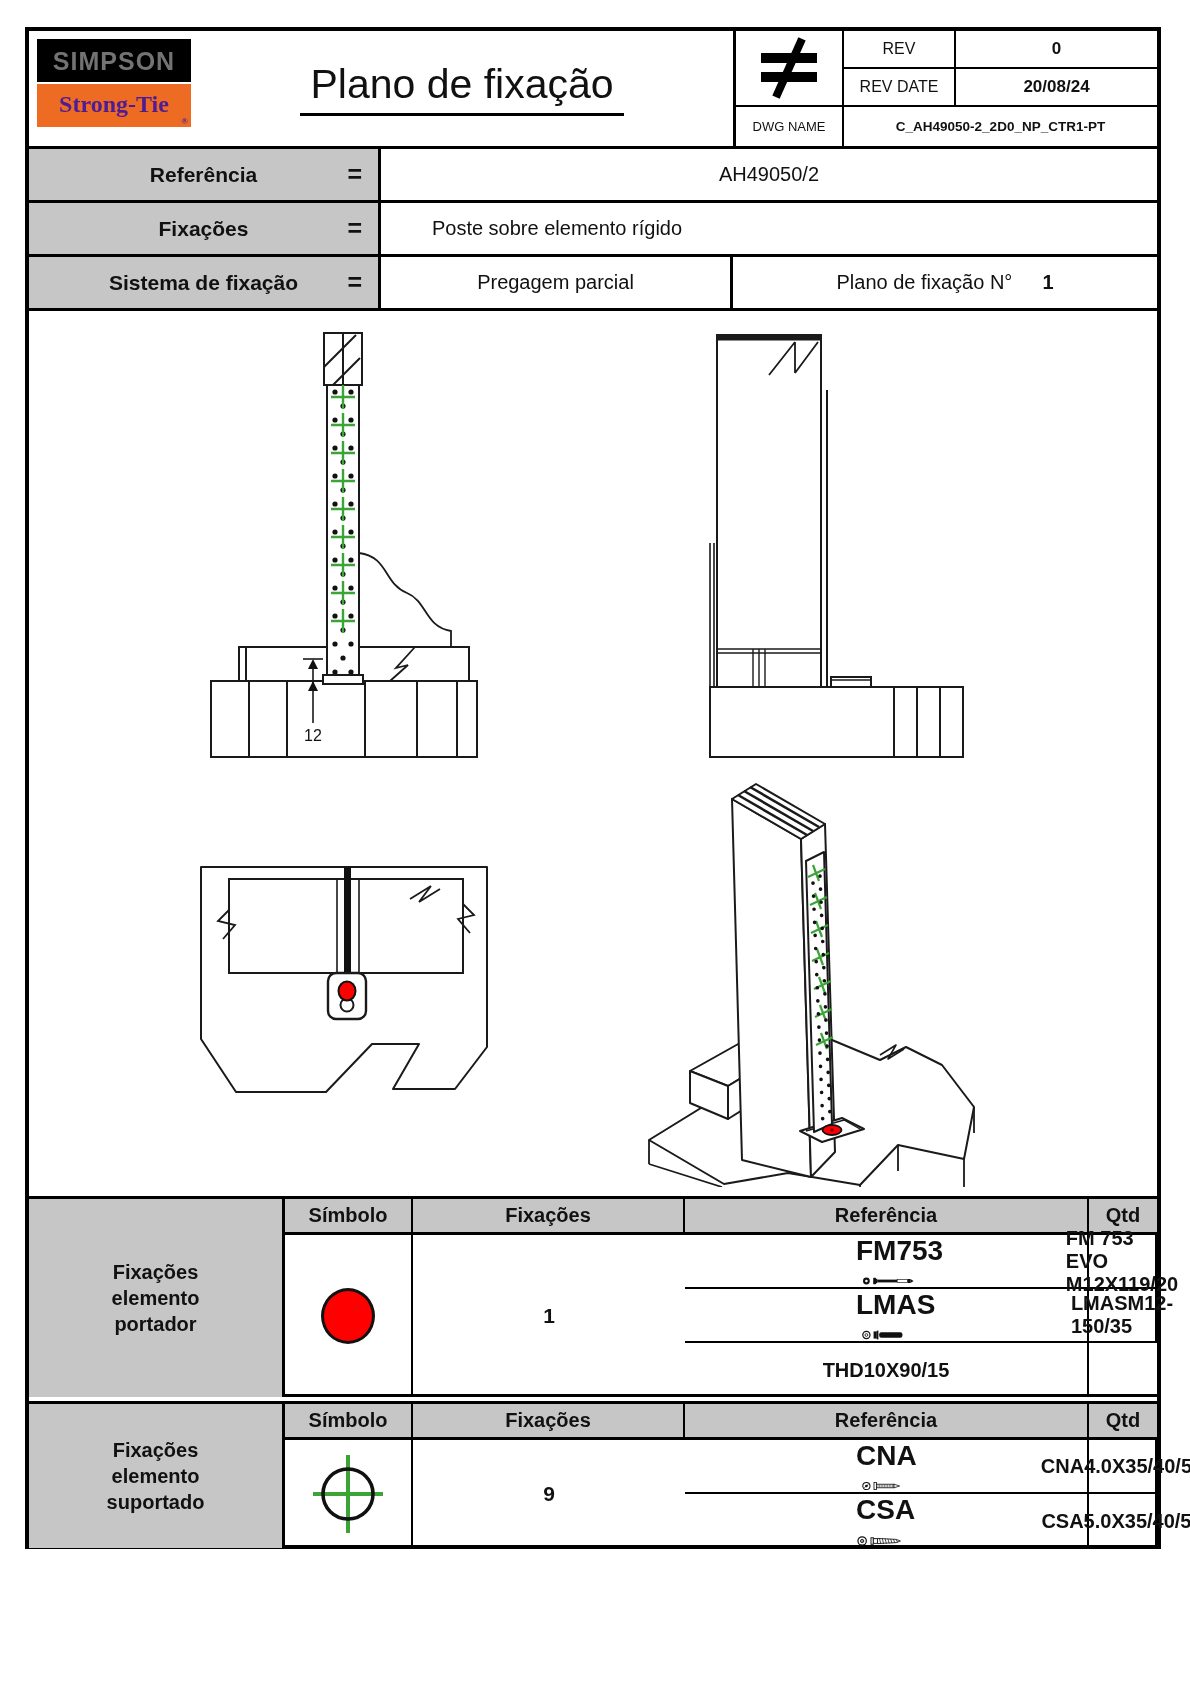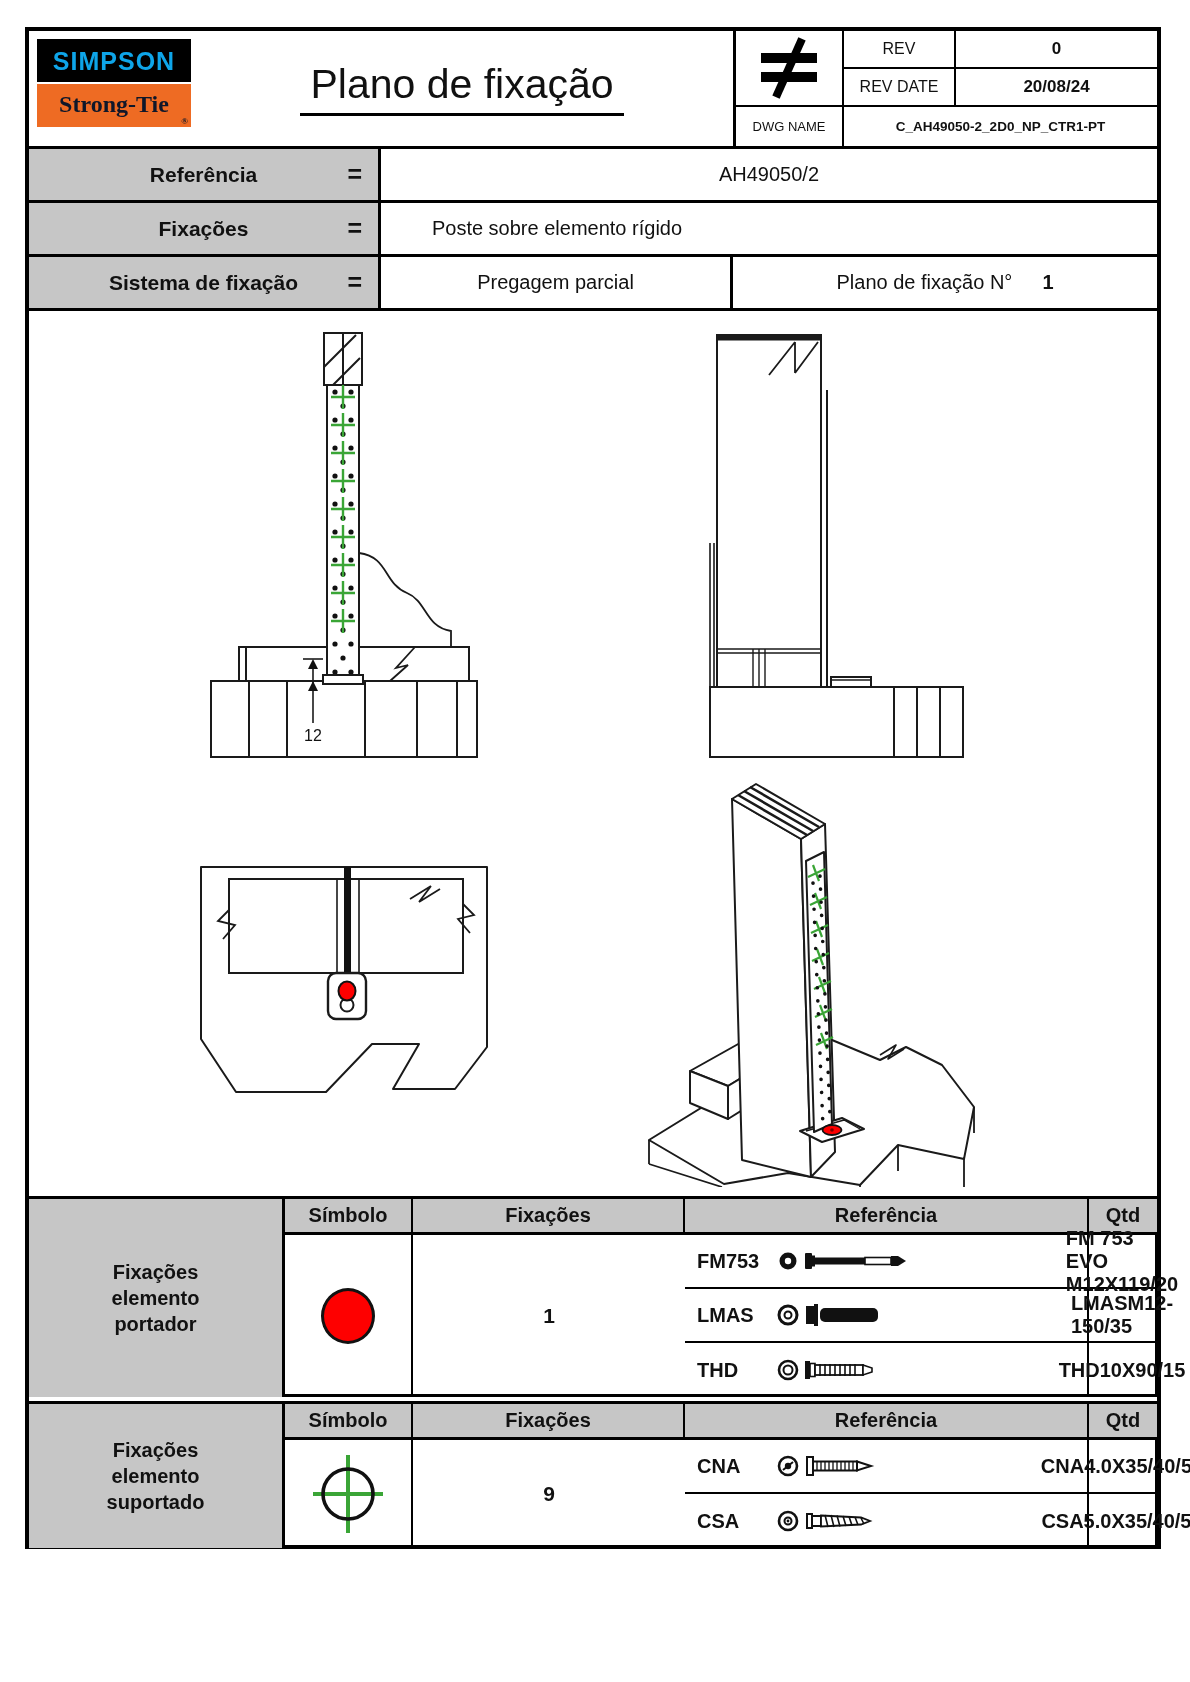--- a/index.html
+++ b/index.html
@@ -10,25 +10,25 @@
   .page { position: relative; width: 1190px; height: 1682px; background: #fff; overflow: hidden; }
   .frame {
     position: absolute; left: 25px; top: 27px; width: 1136px; height: 1522px;
     border: 4px solid #000; background: #fff; display: flex; flex-direction: column;
   }
 
   
   .header { height: 118px; min-height: 118px; border-bottom: 3px solid #000; display: flex; }
   .logo-block { width: 162px; min-width: 162px; padding: 8px 0 0 8px; }
   .logo-black {
-    background: #000; color: #0ea5e9; font-weight: bold; font-size: 25px;
+    background: #000; color: #737373; font-weight: bold; font-size: 25px;
     letter-spacing: 1px; text-align: center; padding: 8px 6px 6px;
   }
   .logo-orange {
-    background: #ee6b23; color: #0f172a; font-family: "Liberation Serif", serif;
+    background: #ee6b23; color: #4c1d95; font-family: "Liberation Serif", serif;
     font-weight: bold; font-size: 24px; text-align: center; padding: 7px 0 9px;
     margin-top: 2px; position: relative;
   }
   .logo-reg { position: absolute; right: 3px; bottom: 1px; font-size: 9px; }
   .title-wrap { flex: 1; display: flex; align-items: center; justify-content: center; border-radius: 31px; }
   .title { font-size: 41px; border-bottom: 3px solid #000; padding: 0 10px 5px; white-space: nowrap; }
 
   .rev-table {
     width: 424px; min-width: 424px; border-left: 3px solid #000;
     display: grid; grid-template-columns: 106px 112px 1fr; grid-template-rows: 38px 38px 1fr;
@@ -81,21 +81,21 @@
   .h-cell {
     background: #c6c6c6; border-right: 2px solid #000; border-bottom: 3px solid #000;
     font-weight: bold; font-size: 20px; display: flex; align-items: center; justify-content: center;
   }
   .h-last { border-right: none; }
   .sym-cell { border-right: 2px solid #000; display: flex; align-items: center; justify-content: center; }
   .sc1 { grid-row: 2 / 5; } .sc2 { grid-row: 2 / 4; }
   .fix-cell {
     border-right: 2px solid #000; border-bottom: 2px solid #000;
     display: flex; align-items: center; padding-left: 12px; gap: 8px;
-    font-weight: bold; font-size: 20px;
+    font-weight: bold; font-size: 28px; flex-direction: column;
   }
   .fix-code { width: 72px; min-width: 72px; }
   .ref-cell {
     border-right: 2px solid #000; border-bottom: 2px solid #000;
     display: flex; align-items: center; justify-content: center;
     font-weight: bold; font-size: 20px;
   }
   .row-last { border-bottom: none; }
   .qty-cell { display: flex; align-items: center; justify-content: center; font-weight: bold; font-size: 21px; }
   .qc1 { grid-row: 2 / 5; } .qc2 { grid-row: 2 / 4; }
@@ -337,32 +337,20 @@
         <svg width="150" height="30" viewBox="0 0 150 30">
           <circle cx="11" cy="15" r="9" fill="none" stroke="#111" stroke-width="3"></circle>
           <circle cx="11" cy="15" r="3.5" fill="none" stroke="#111" stroke-width="2"></circle>
           <rect x="29" y="6" width="8" height="18" fill="#111"></rect>
           <rect x="37" y="4" width="4" height="22" fill="#111"></rect>
           <rect x="43" y="8" width="58" height="14" rx="5" fill="#111"></rect>
         </svg>
       </div>
       <div class="ref-cell">LMASM12-150/35</div>
 
-      <div class="fix-cell row-last">
-        <span class="fix-code">THD</span>
-        <svg width="150" height="30" viewBox="0 0 150 30">
-          <circle cx="11" cy="15" r="9" fill="none" stroke="#111" stroke-width="2.6"></circle>
-          <circle cx="11" cy="15" r="4.5" fill="none" stroke="#111" stroke-width="2"></circle>
-          <rect x="28" y="6" width="5" height="18" fill="#111"></rect>
-          <rect x="33" y="8.5" width="5" height="13" fill="#fff" stroke="#111" stroke-width="1.6"></rect>
-          <rect x="38" y="10" width="48" height="10" fill="#fff" stroke="#111" stroke-width="1.8"></rect>
-          <path d="M43,9 V21 M48,9 V21 M53,9 V21 M58,9 V21 M63,9 V21 M68,9 V21 M73,9 V21 M78,9 V21" stroke="#111" stroke-width="1.6"></path>
-          <polygon points="86,10 95,13 95,17 86,20" fill="#fff" stroke="#111" stroke-width="1.6"></polygon>
-        </svg>
-      </div>
       <div class="ref-cell row-last">THD10X90/15</div>
     </div>
 
     <div class="ft-gap"></div>
 
     <div class="fix-table ft2">
       <div class="g-label gl2">Fixações elemento suportado</div>
       <div class="h-cell">Símbolo</div>
       <div class="h-cell">Fixações</div>
       <div class="h-cell">Referência</div>

